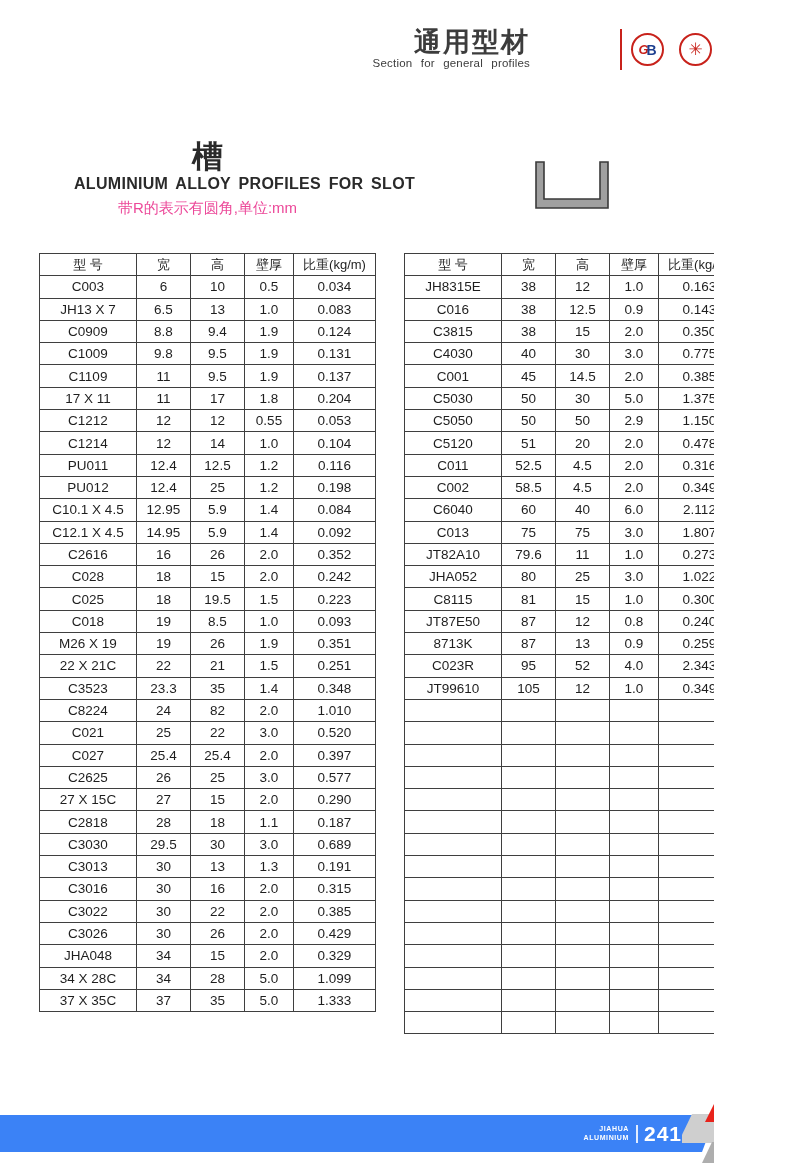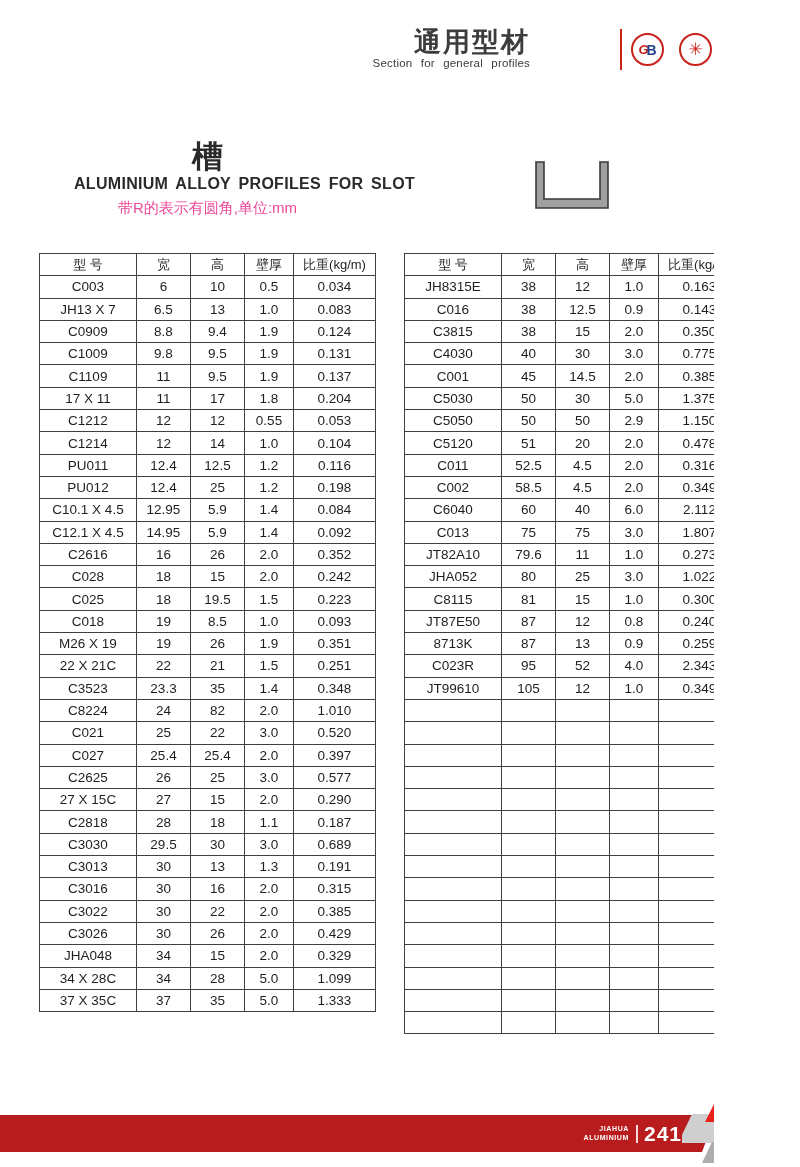--- a/index.html
+++ b/index.html
@@ -37,21 +37,21 @@
   .tbl-right{left:404px;}
   table.spec{border-collapse:collapse;table-layout:fixed;width:336px;}
   table.spec td,table.spec th{border:1px solid #3f3f3f;height:21.3px;padding:0;
       text-align:center;vertical-align:middle;font-size:13.5px;color:#1e1e1e;
       overflow:hidden;white-space:nowrap;font-weight:normal;}
   table.spec th{font-size:13px;}
   col.c-model{width:97px;} col.c-w{width:54px;} col.c-h{width:54px;}
   col.c-t{width:49px;} col.c-d{width:82px;}
 
   
-  .footer-band{position:absolute;left:0;top:1115px;width:716px;height:37px;background:#b91c1c;
+  .footer-band{position:absolute;left:0;top:1115px;width:716px;height:37px;background:#3b82f6;
       clip-path:polygon(0 0,100% 0,calc(100% - 14px) 100%,0 100%);}
   .footer-inner{position:absolute;right:34px;top:0;height:37px;display:flex;
       align-items:center;}
   .footer-brand{color:#ffffff;font-size:7px;font-weight:bold;text-align:right;
       line-height:1.2;letter-spacing:0.6px;}
   .footer-sep{width:2px;height:18px;background:#ffffff;opacity:.85;margin:0 6px 0 7px;}
   .footer-page{color:#ffffff;font-size:21px;font-weight:bold;letter-spacing:1px;}
   .footer-deco{position:absolute;left:682px;top:1086px;}
 </style>
 </head>

